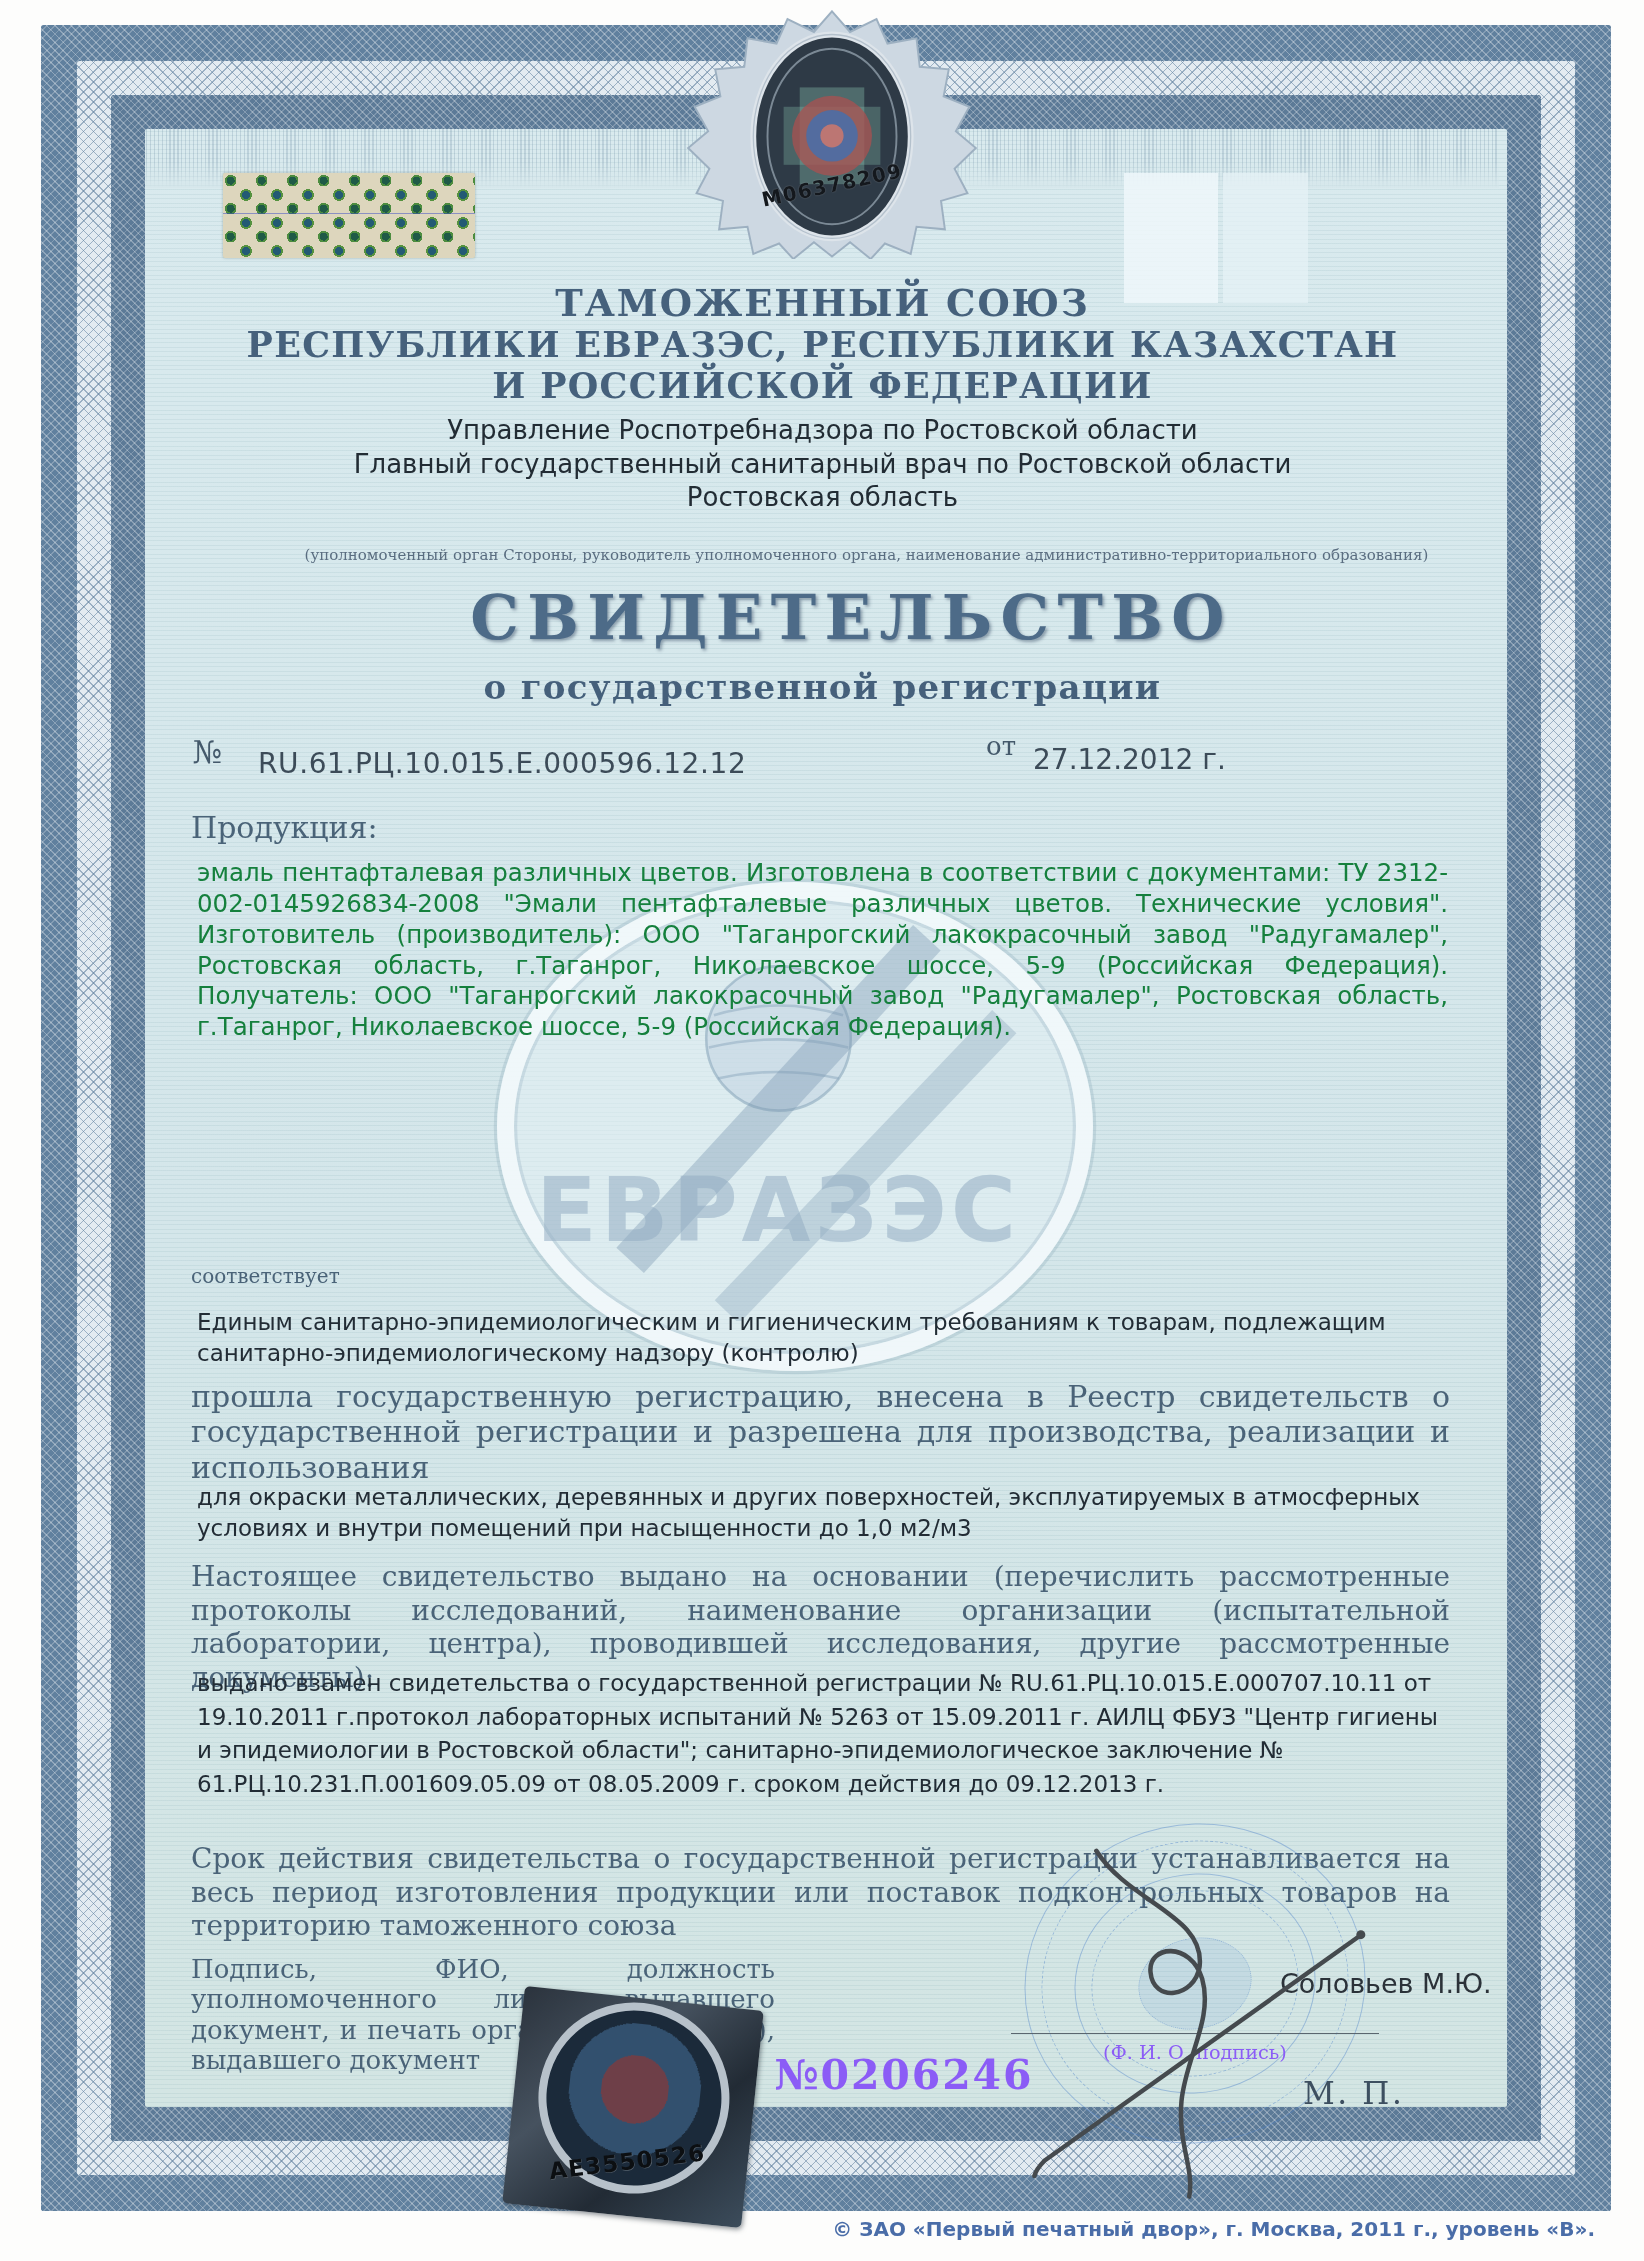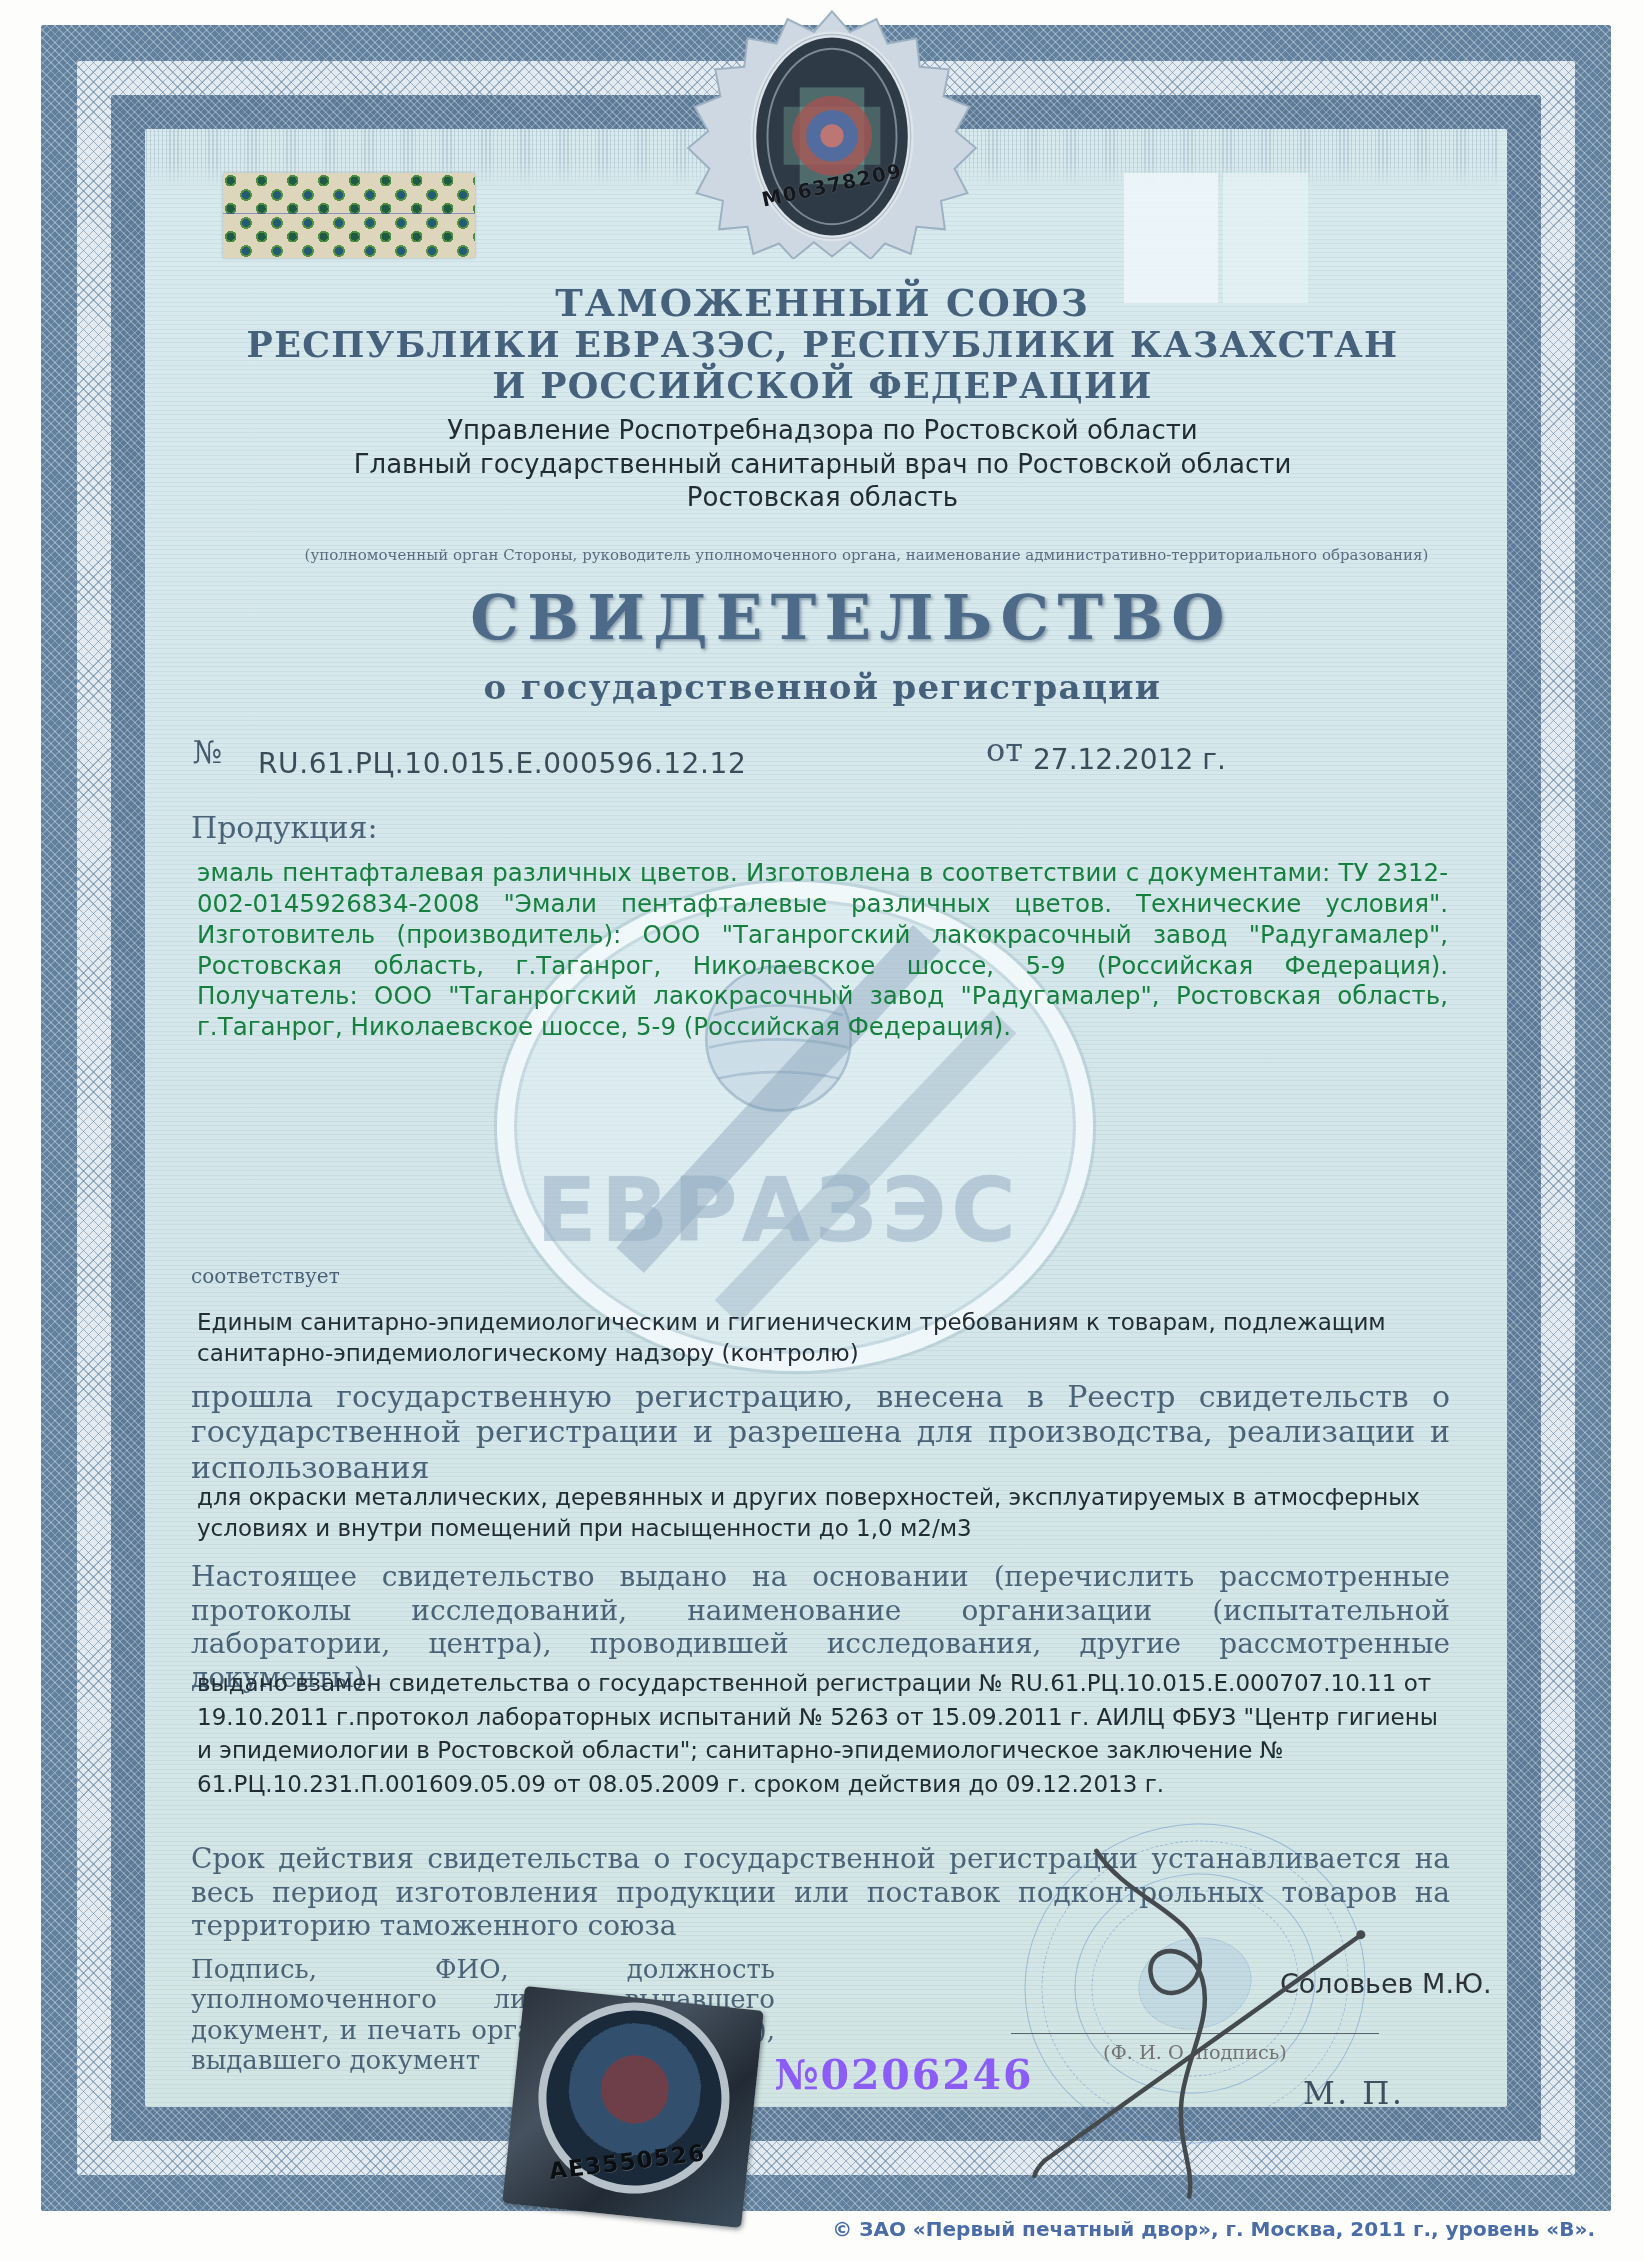--- a/index.html
+++ b/index.html
@@ -58,21 +58,21 @@
   .org1{top:415px;} .org2{top:449px;} .org3{top:482px;}
   .caption{font-size:15px;color:#5a6d80;}
   .caption1{top:546px;margin-left:44px;}
   .title{top:582px;font-size:61px;font-weight:bold;color:#4d6b88;letter-spacing:8.4px;
      text-shadow:1.9px 1.9px 3.2px rgba(45,65,90,.45);padding-left:29px;}
   .subtitle{top:667px;font-size:34px;font-weight:bold;color:#45607b;letter-spacing:1.3px;}
   
   .no-label{position:absolute;left:193px;top:734px;font-size:31px;color:#44596b;}
   .no-value{position:absolute;left:258px;top:747px;font-family:"DejaVu Sans",sans-serif;
             font-size:28px;color:#3c4b58;letter-spacing:0.6px;}
-  .date-label{position:absolute;left:986px;top:731px;font-size:32px;color:#44596b;}
+  .date-label{position:absolute;left:986px;top:731px;font-size:26px;color:#44596b;}
   .date-value{position:absolute;left:1033px;top:743px;font-family:"DejaVu Sans",sans-serif;
             font-size:28px;color:#3c4b58;}
   
   .serifblue{color:#4a6378;}
   .blk{position:absolute;left:191px;width:1259px;}
   .product-heading{top:810px;font-size:30px;}
   .product-text{top:858px;left:197px;width:1251px;font-family:"DejaVu Sans",sans-serif;
       font-size:24.5px;line-height:1.26;color:#15803d;text-align:justify;}
   .caption2{position:absolute;left:161px;width:1322px;top:1236px;text-align:center;
       font-size:14px;color:#5a6d80;}
@@ -98,21 +98,21 @@
   .stamp{position:absolute;left:1024px;top:1824px;width:342px;height:319px;opacity:.72;
      transform:rotate(-12deg);}
   .stamp .r{position:absolute;border-radius:50%;border:1.9px solid rgba(78,130,202,.6);}
   .r1{inset:0;} .r2{inset:17px;border-style:dashed !important;}
   .r3{inset:50px;} .r4{inset:67px;border-style:dashed !important;border-width:1.3px !important;}
   .r5{inset:114px;background:rgba(96,146,210,.18);border-style:dotted !important;}
   .signer{position:absolute;left:1280px;top:1968px;font-family:"DejaVu Sans",sans-serif;
      font-size:27px;color:#2b3239;}
   .sig-line{position:absolute;left:1011px;top:2033px;width:368px;border-top:1.9px solid #5a666f;}
   .sig-caption{position:absolute;left:1011px;top:2041px;width:368px;text-align:center;
-     font-size:19.3px;color:#737373;}
+     font-size:19.3px;color:#8b5cf6;}
   .mp{position:absolute;left:1303px;top:2075px;font-size:31px;color:#3d4f60;letter-spacing:2.6px;}
   
   .holo-bottom{position:absolute;left:513px;top:1998px;width:240px;height:218px;border-radius:5.2px;
      transform:rotate(6deg);z-index:6;
      background:linear-gradient(135deg,#2b333d 0%,#46525f 35%,#222b35 65%,#3c4c5b 100%);
      box-shadow:1.3px 1.9px 5.2px rgba(30,40,50,.5);}
   .holo-bottom .ring{position:absolute;left:50%;top:46%;width:175px;height:175px;border-radius:50%;
      transform:translate(-50%,-50%);border:8.4px solid rgba(222,231,239,.8);
      background:radial-gradient(circle at 50% 45%, #6e3f48 0 34px, #32506e 34px 66px, #1b2a3a 66px);}
   .holo-bottom .bar-v{position:absolute;left:50%;top:46%;width:45px;height:142px;transform:translate(-50%,-50%);

